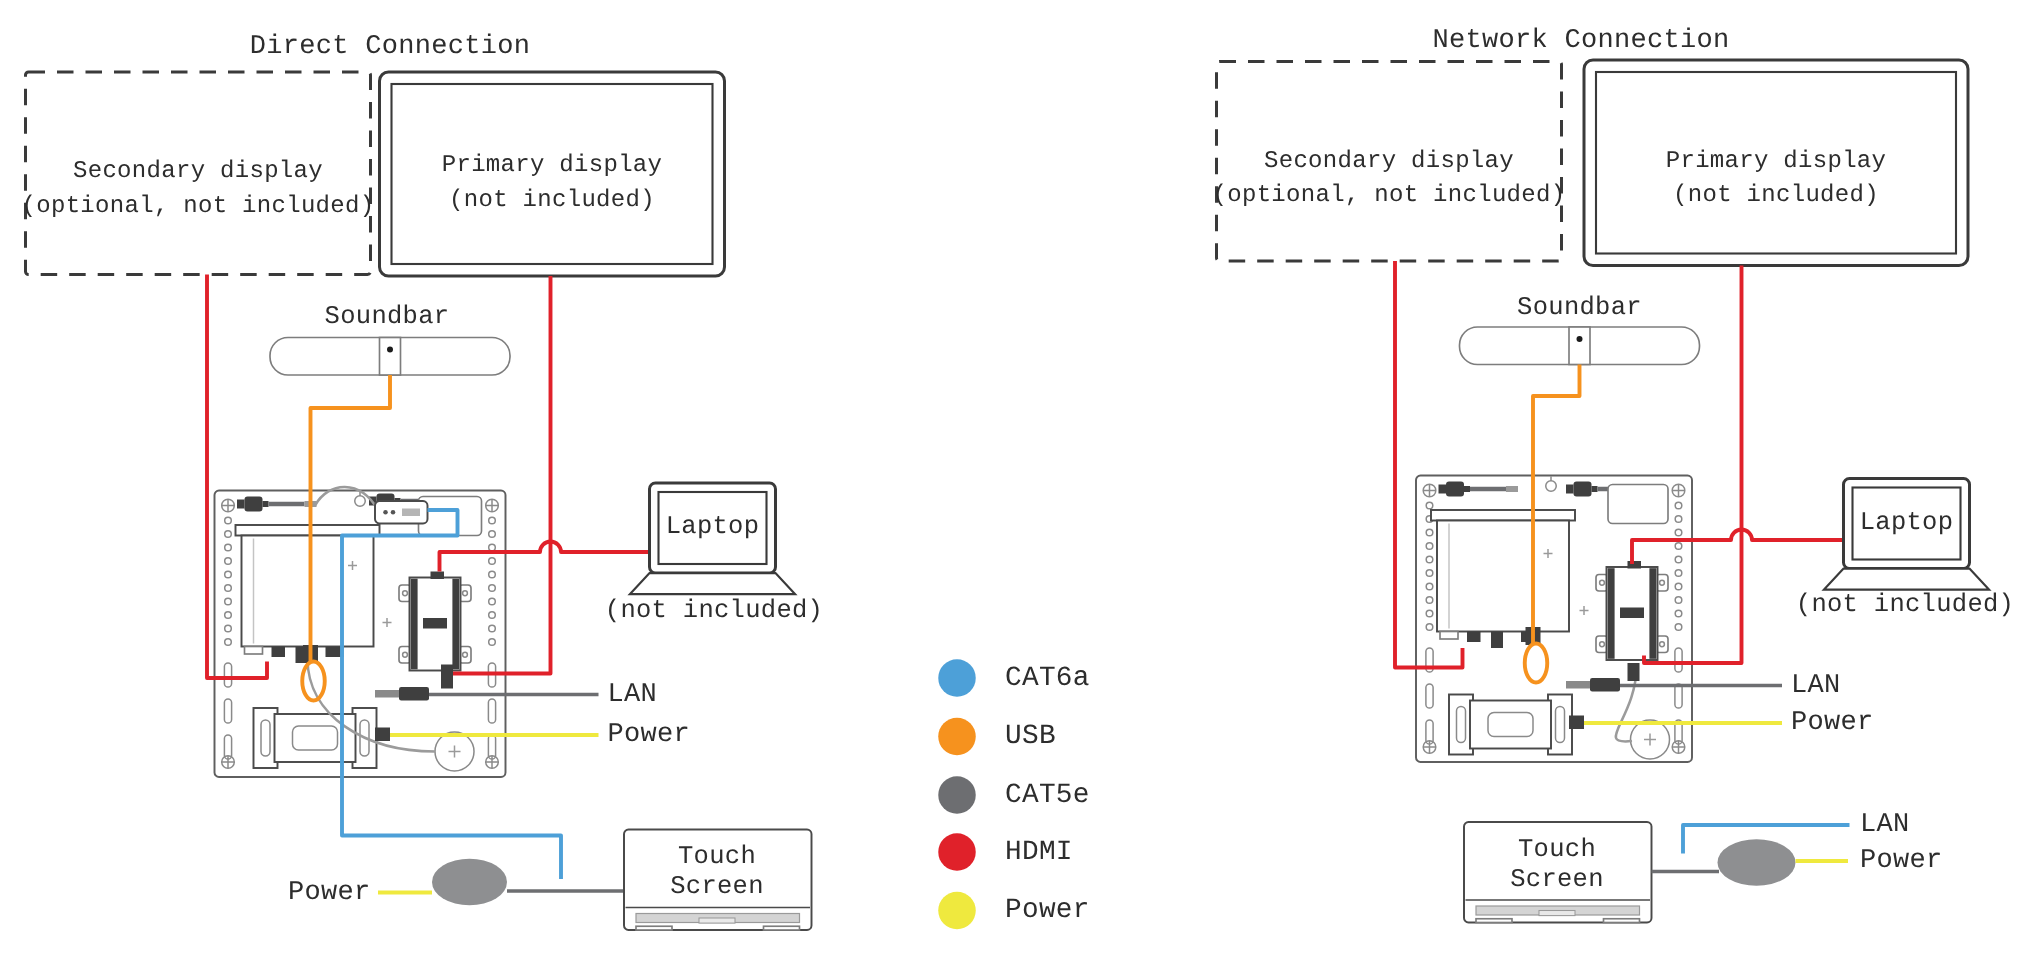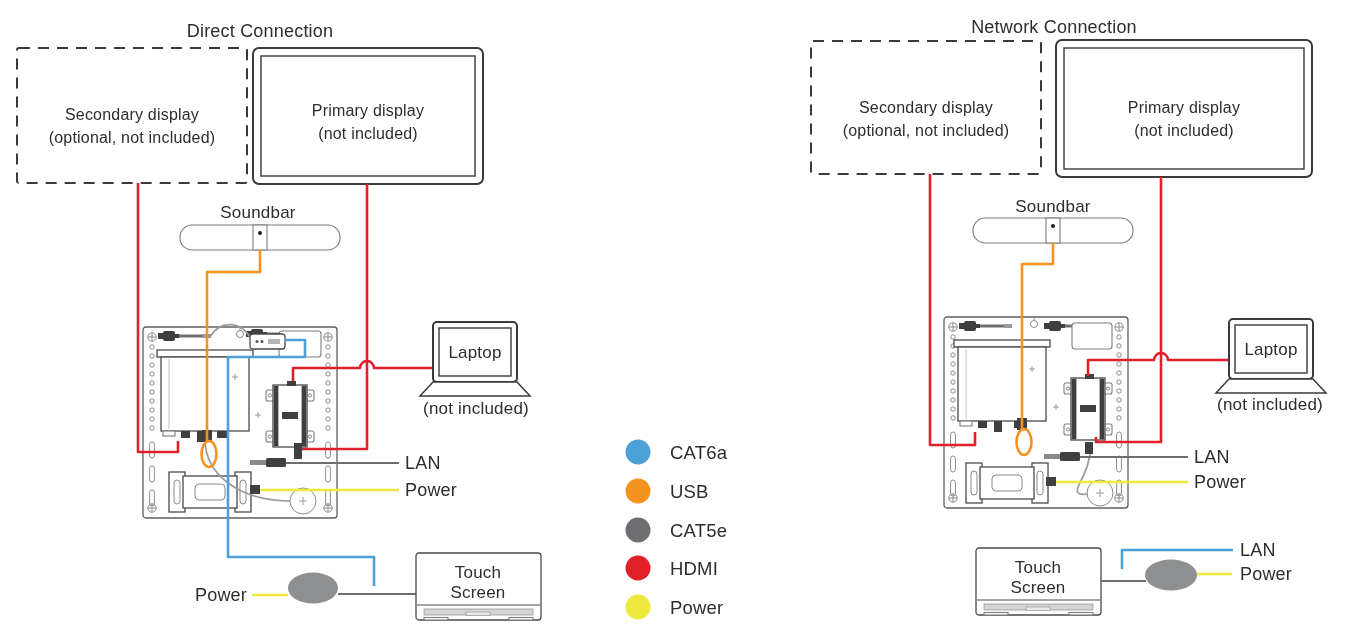--- a/index.html
+++ b/index.html
@@ -1,17 +1,17 @@
 <!DOCTYPE html>
 <html><head>
 <meta charset="utf-8">
 <style>
   html,body{margin:0;padding:0;background:#ffffff;}
   .canvas{position:relative;width:1352px;height:641px;background:#fff;
-          font-family:Liberation Sans, sans-serif;overflow:hidden;}
+          font-family:Liberation Mono, monospace;overflow:hidden;}
   svg{position:absolute;left:0;top:0;}
   text{fill:#2d2d2d;letter-spacing:.2px;}
   .t16{font-size:16px;}
   .t17{font-size:17px;}
   .t18{font-size:18px;}
   .t19{font-size:18.5px;}
   .cable{fill:none;stroke-width:2.6;stroke-linecap:butt;stroke-linejoin:round;}
   .cable-thin{fill:none;stroke-width:2.2;stroke-linejoin:round;}
   .curvy{fill:none;stroke:#9b9b9b;stroke-width:1.7;}
   .dev{fill:#fff;stroke:#4a4a4a;stroke-width:1.3;}

